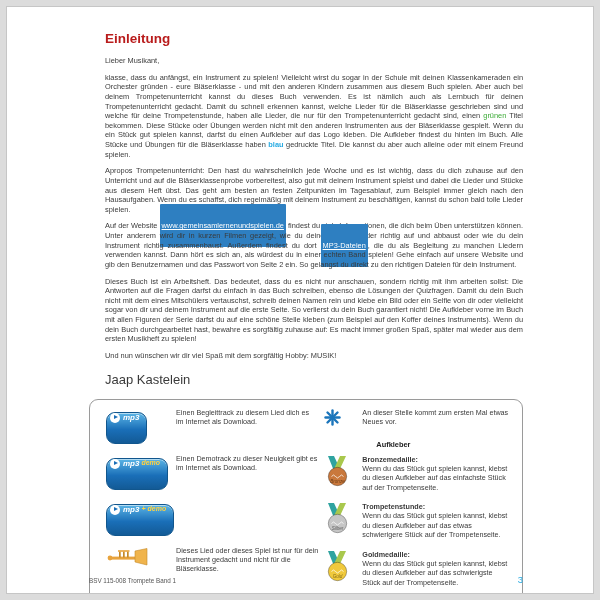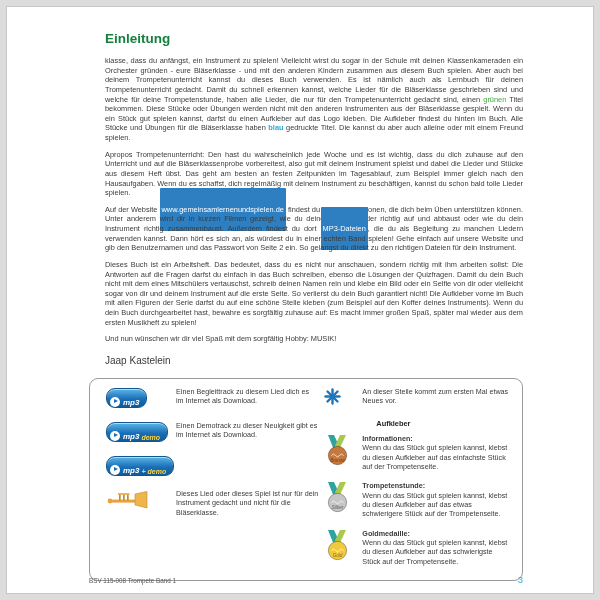--- a/index.html
+++ b/index.html
@@ -14,62 +14,63 @@
     position:relative;
     width:588px; height:588px;
     margin:6px;
     background:#ffffff;
     border:1px solid #c6c6c6;
     overflow:hidden;
   }
   .content { position:absolute; left:82px; right:70px; top:0; }
 
   .page-title {
-    color:#15803d;
+    color:#b91c1c;
     font-size:13.5px;
     font-weight:bold;
     margin:24px 0 10px 16px;
   }
   .para {
     font-size:7.4px;
     line-height:1.3;
     color:#3a3a3a;
     text-align:justify;
     margin:0 0 7px 16px;
   }
   .para.nojustify { text-align:left; }
   .green-word { color:#3aaa35; font-weight:normal; }
   .blue-word  { color:#29abe2; font-weight:bold; }
   .link-chip {
     background:#2e7fc1; color:#ffffff;
     padding:17px 2px; border-radius:1px;
     cursor:pointer;
-  }
-  .signature { margin:10px 0 10px 16px; font-size:10px; line-height:1.4; color:#3a3a3a; }
+    text-decoration:underline;
+  }
+  .signature { margin:10px 0 10px 16px; font-size:13px; line-height:1.4; color:#3a3a3a; }
 
   .symbols-box {
     border:1px solid #9a9a9a;
     border-radius:9px;
     margin:4px 0 0 0;
     padding:8px 10px 4px 10px;
   }
   .box-title { font-size:7.6px; font-weight:bold; color:#222; margin:0 0 9px 6px; }
   .box-cols { display:flex; }
   .col-left  { width:53%; padding-left:6px; }
   .col-right { width:47%; padding-left:6px; }
 
   .sym-row { display:flex; align-items:flex-start; margin-bottom:10px; }
   .sym-icon { flex:0 0 70px; padding-top:1px; }
   .sym-icon-sm { flex:0 0 38px; padding-top:1px; }
   .sym-text { font-size:7.2px; line-height:1.3; color:#3a3a3a; }
   .sym-text b { display:block; }
 
   .mp3-badge {
-    display:inline-flex; align-items:flex-end;
-    height:20px; padding:0 7px 0 3px;
+    display:inline-flex; align-items:flex-start;
+    height:32px; padding:0 7px 0 3px;
     border-radius:9px;
     background:linear-gradient(180deg,#5cb5e6 0%, #1a6fb8 55%, #135a96 100%);
     border:1px solid #11568d;
     box-shadow:inset 0 1px 0 rgba(255,255,255,.55);
   }
   .play-circle { width:10px; height:10px; border-radius:50%; background:#fff; position:relative; flex:0 0 10px; margin-right:3px; }
   .play-circle::after {
     content:""; position:absolute; left:3.5px; top:2.3px;
     border-left:4.5px solid #1a6fb8;
     border-top:2.7px solid transparent;
@@ -88,20 +89,21 @@
   .footer-page { font-size:9.5px; color:#29abe2; }
 </style>
 </head>
 <body>
 
 <div class="sheet">
   <div class="content">
 
     <h1 class="page-title">Einleitung</h1>
 
+    <p class="para nojustify">Lieber Musikant,</p>
 
     <p class="para"><span>klasse, dass du anfängst, ein Instrument zu spielen! Vielleicht wirst du sogar in der Schule mit deinen Klassenkameraden ein Orchester gründen - eure Bläserklasse - und mit den anderen Kindern zusammen aus diesem Buch spielen. Aber auch bei deinem Trompetenunterricht kannst du dieses Buch verwenden. Es ist nämlich auch als Lernbuch für deinen Trompetenunterricht gedacht. Damit du schnell erkennen kannst, welche Lieder für die Bläserklasse geschrieben sind und welche für deine Trompetenstunde, haben alle Lieder, die nur für den Trompetenunterricht gedacht sind, einen </span><span class="green-word">grünen</span><span> Titel bekommen. Diese Stücke oder Übungen werden nicht mit den anderen Instrumenten aus der Bläserklasse gespielt. Wenn du ein Stück gut spielen kannst, darfst du einen Aufkleber auf das Logo kleben. Die Aufkleber findest du hinten im Buch. Alle Stücke und Übungen für die Bläserklasse haben </span><span class="blue-word">blau</span><span> gedruckte Titel. Die kannst du aber auch alleine oder mit einem Freund spielen.</span></p>
 
     <p class="para">Apropos Trompetenunterricht: Den hast du wahrscheinlich jede Woche und es ist wichtig, dass du dich zuhause auf den Unterricht und auf die Bläserklassenprobe vorbereitest, also gut mit deinem Instrument spielst und dabei die Lieder und Stücke aus diesem Heft übst. Das geht am besten an festen Zeitpunkten im Tagesablauf, zum Beispiel immer gleich nach den Hausaufgaben. Wenn du es schaffst, dich regelmäßig mit deinem Instrument zu beschäftigen, kannst du schon bald tolle Lieder spielen.</p>
 
     <p class="para"><span>Auf der Website </span><span class="link-chip">www.gemeinsamlernenundspielen.de</span><span> findest du viele Informationen, die dich beim Üben unterstützen können. Unter anderem wird dir in kurzen Filmen gezeigt, wie du deinen Notenständer richtig auf und abbaust oder wie du dein Instrument richtig zusammenbaust. Außerdem findest du dort </span><span class="link-chip">MP3-Dateien</span><span>, die du als Begleitung zu manchen Liedern verwenden kannst. Dann hört es sich an, als würdest du in einer echten Band spielen! Gehe einfach auf unsere Website und gib den Benutzernamen und das Passwort von Seite 2 ein. So gelangst du direkt zu den richtigen Dateien für dein Instrument.</span></p>
 
     <p class="para">Dieses Buch ist ein Arbeitsheft. Das bedeutet, dass du es nicht nur anschauen, sondern richtig mit ihm arbeiten sollst: Die Antworten auf die Fragen darfst du einfach in das Buch schreiben, ebenso die Lösungen der Quizfragen. Damit du dein Buch nicht mit dem eines Mitschülers vertauschst, schreib deinen Namen rein und klebe ein Bild oder ein Selfie von dir oder vielleicht sogar von dir und deinem Instrument auf die erste Seite. So verlierst du dein Buch garantiert nicht! Die Aufkleber vorne im Buch mit allen Figuren der Serie darfst du auf eine schöne Stelle kleben (zum Beispiel auf den Koffer deines Instruments). Wenn du dein Buch durchgearbeitet hast, bewahre es sorgfältig zuhause auf: Es macht immer großen Spaß, später mal wieder aus dem ersten Musikheft zu spielen!</p>
 
     <p class="para nojustify">Und nun wünschen wir dir viel Spaß mit dem sorgfältig Hobby: MUSIK!</p>
@@ -186,21 +188,21 @@
             <div class="sym-icon-sm">
               <svg width="27" height="31" viewBox="0 0 27 31">
                 <polygon points="4,0 10,0 16,13 10,15" fill="#2fa3a0"></polygon>
                 <polygon points="16,0 22,0 15,15 10,13" fill="#a9c84d"></polygon>
                 <circle cx="13.5" cy="20.5" r="9.2" stroke="rgba(0,0,0,0.3)" stroke-width="1" fill="#c9783c"></circle>
                 <path d="M7.5 20.5 q2 -3 4 0 t4 0 t4 0" fill="none" stroke="#ffffff" stroke-width="1" opacity="0.75"></path>
                 <text x="13.5" y="26.5" text-anchor="middle" font-size="4.6" font-style="italic" fill="rgba(60,30,0,0.65)">Bronze</text>
               </svg>
             </div>
             <div class="sym-text">
-              <b>Informationen:</b>
+              <b>Bronzemedaille:</b>
               <span>Wenn du das Stück gut spielen kannst, klebst du diesen Aufkleber auf das einfachste Stück auf der Trompetenseite.</span>
             </div>
           </div>
 
           <div class="sym-row">
             <div class="sym-icon-sm">
               <svg width="27" height="31" viewBox="0 0 27 31">
                 <polygon points="4,0 10,0 16,13 10,15" fill="#2fa3a0"></polygon>
                 <polygon points="16,0 22,0 15,15 10,13" fill="#a9c84d"></polygon>
                 <circle cx="13.5" cy="20.5" r="9.2" stroke="rgba(0,0,0,0.3)" stroke-width="1" fill="#c6c6c6"></circle>

